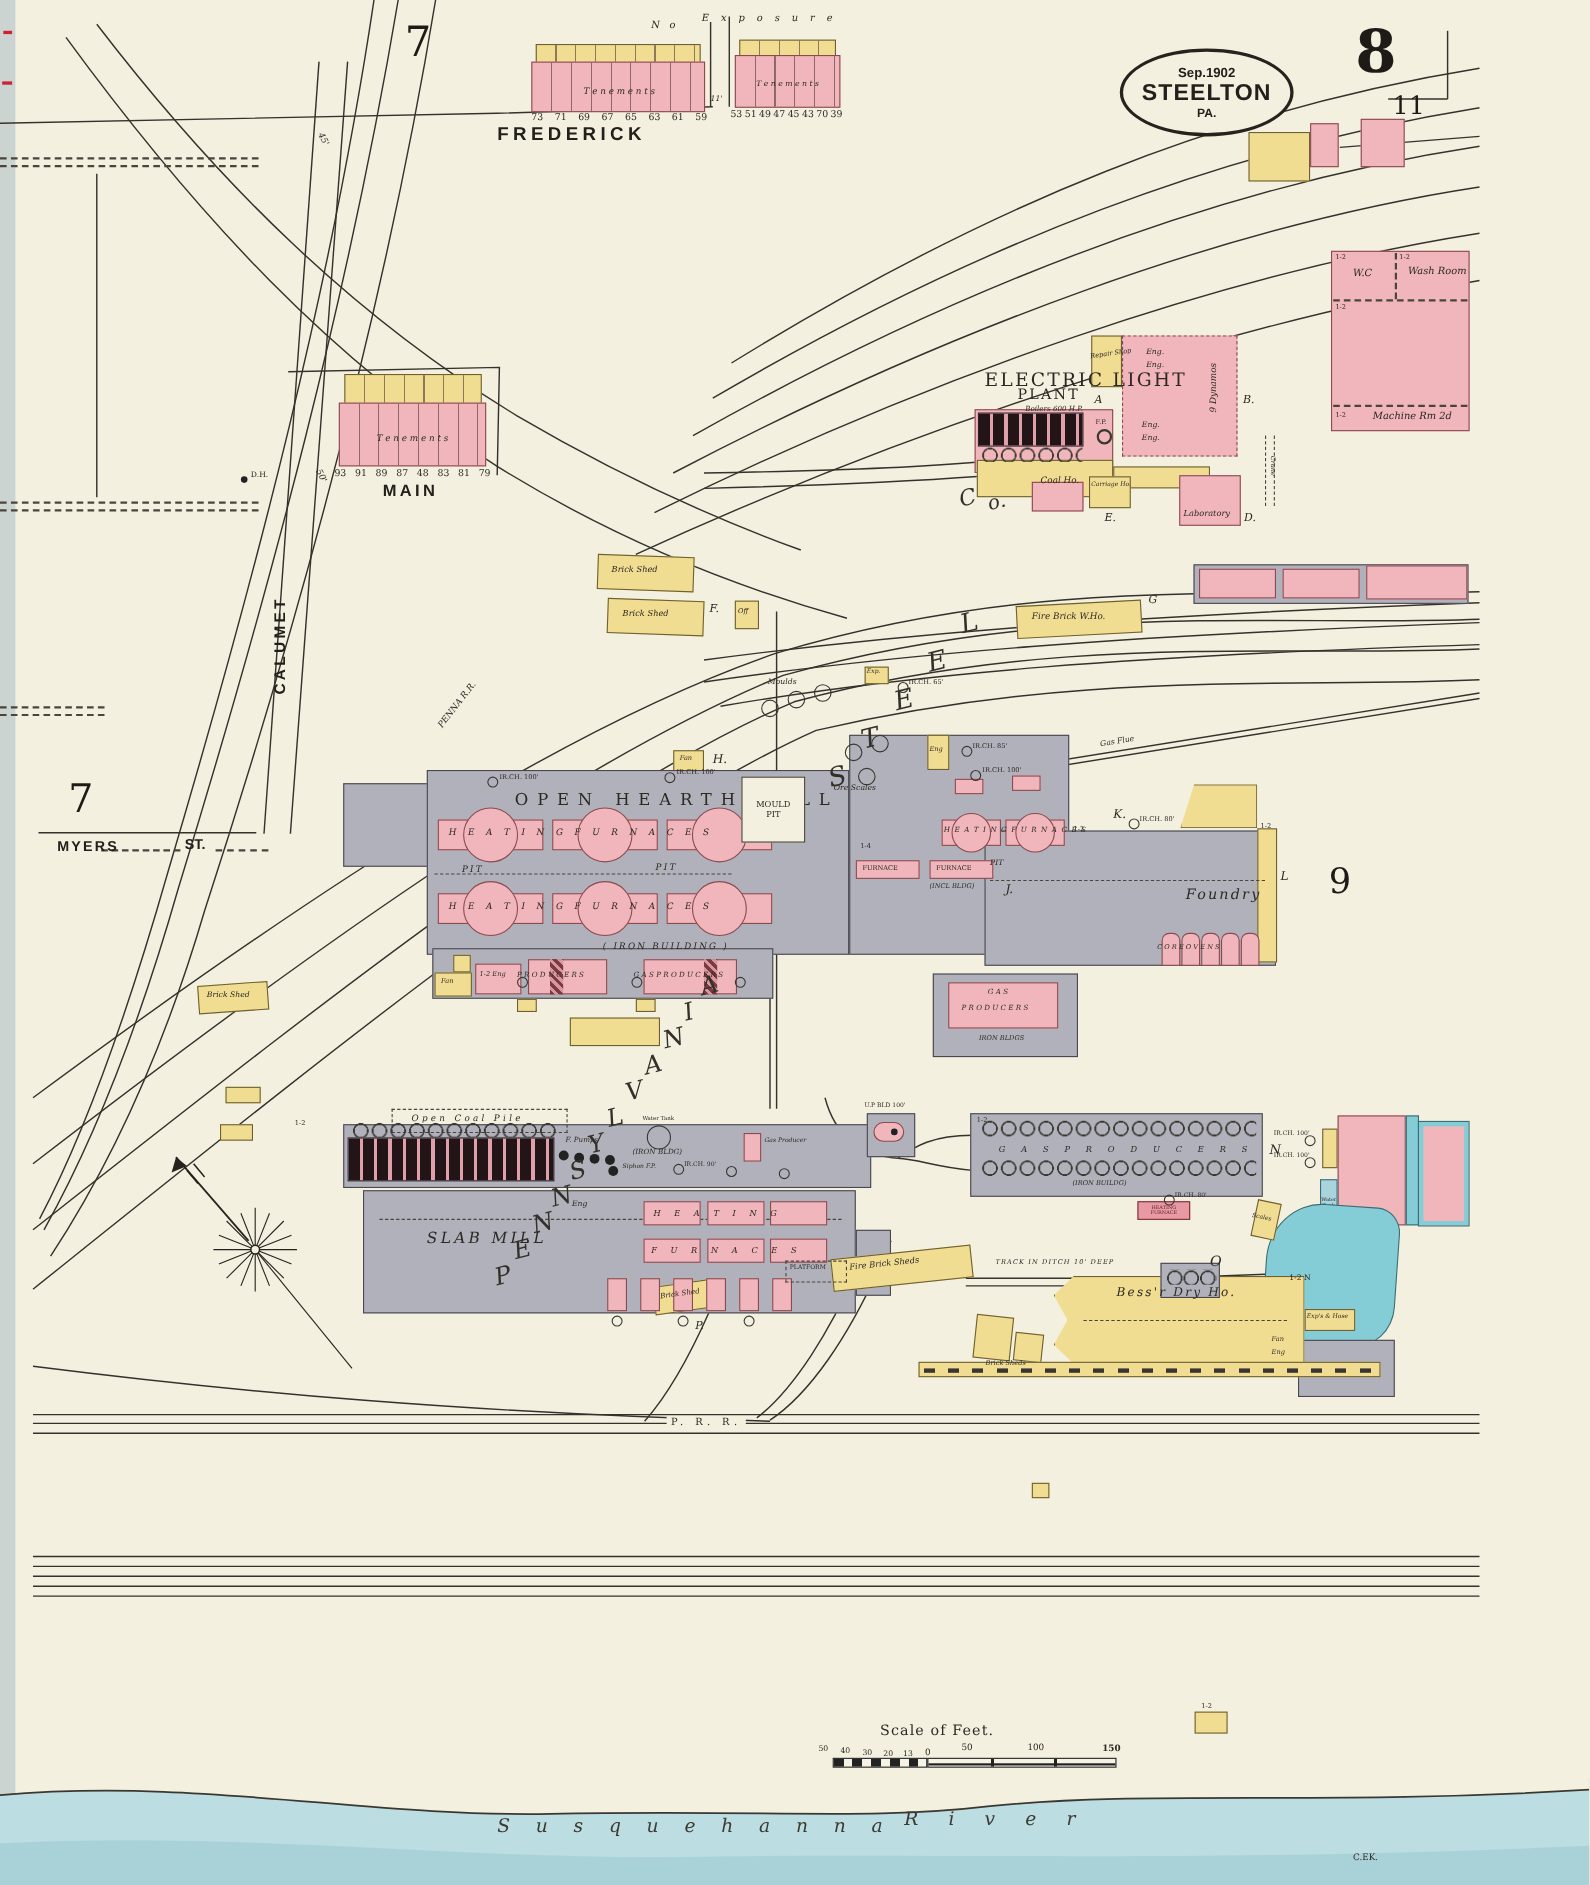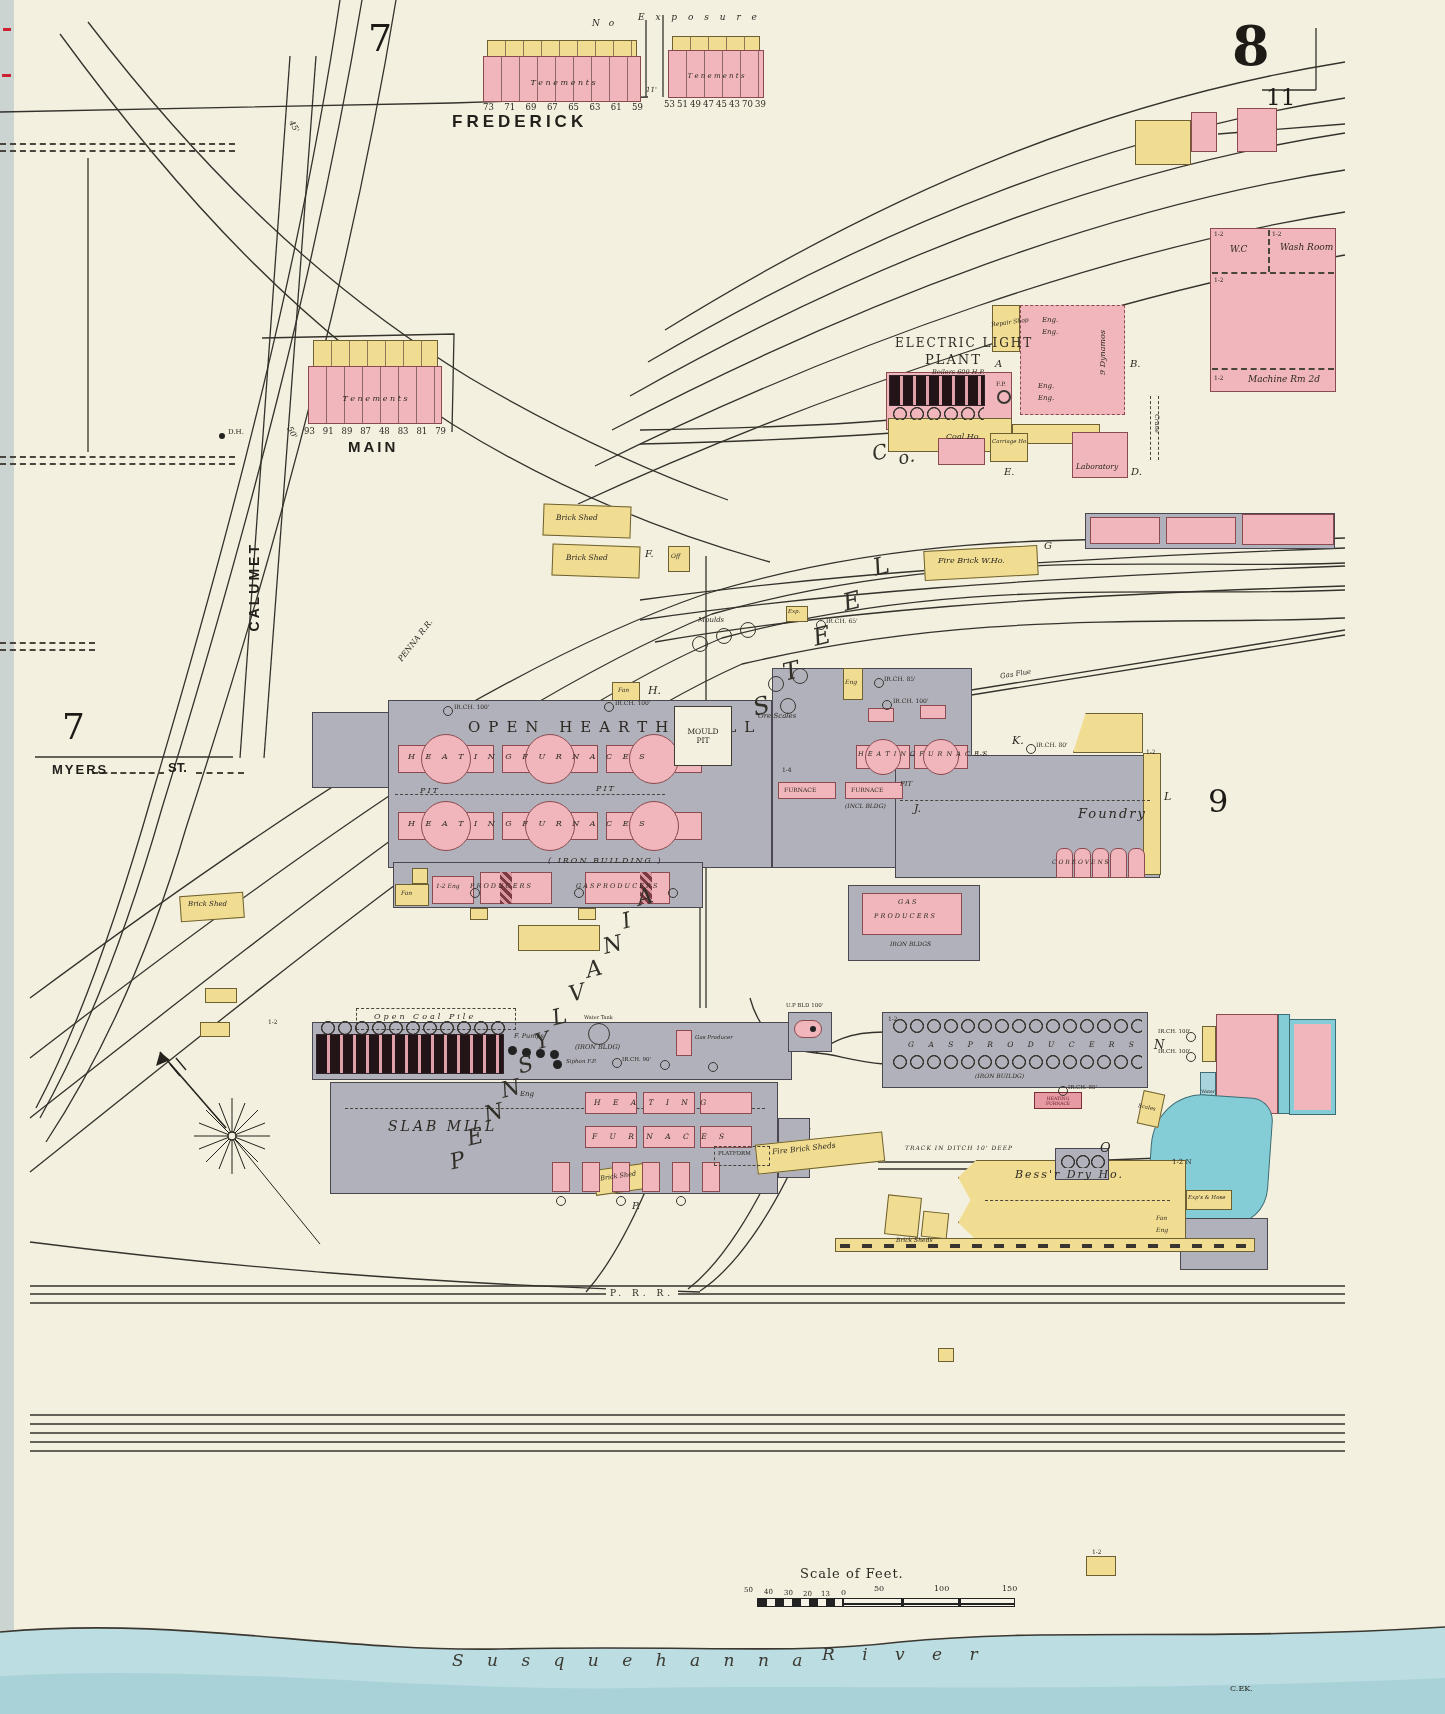--- a/index.html
+++ b/index.html
@@ -151,20 +151,25 @@
   <div class="b noborder" style="left:0;top:0;width:14px;height:1714px;background:#ccd4d1;z-index:0;"></div>
   <div class="redmark" style="left:3px;top:28px;width:8px;height:3px;"></div>
   <div class="redmark" style="left:2px;top:74px;width:9px;height:3px;"></div>
 
   <div class="bignum" style="left:1232px;top:14px;font-size:54px;">8</div>
   <div class="bignum" style="left:1266px;top:84px;font-size:23px;font-weight:normal;">11</div>
   <div class="bignum" style="left:368px;top:16px;font-size:38px;font-weight:normal;">7</div>
   <div class="bignum" style="left:62px;top:706px;font-size:36px;font-weight:normal;">7</div>
   <div class="bignum" style="left:1208px;top:782px;font-size:32px;font-weight:normal;">9</div>
 
+  <div class="oval" style="left:1018px;top:44px;width:152px;height:74px;">
+    <div class="sans" style="position:static;font-size:12px;">Sep.1902</div>
+    <div class="sans" style="position:static;font-size:21px;letter-spacing:1px;">STEELTON</div>
+    <div class="sans" style="position:static;font-size:11px;">PA.</div>
+  </div>
   <div class="lbl rom" style="left:1230px;top:1684px;font-size:8px;">C.EK.</div>
 
   <div class="dashh" style="left:0;top:143px;width:235px;"></div>
   <div class="dashh" style="left:0;top:150px;width:235px;"></div>
   <div class="dashh" style="left:0;top:456px;width:235px;"></div>
   <div class="dashh" style="left:0;top:463px;width:235px;"></div>
   <div class="dashh" style="left:0;top:642px;width:95px;"></div>
   <div class="dashh" style="left:0;top:649px;width:95px;"></div>
   <div class="dashh" style="left:92px;top:772px;width:72px;"></div>
   <div class="dashh" style="left:196px;top:772px;width:48px;"></div>
@@ -236,21 +241,21 @@
   <div class="lbl" style="left:1280px;top:242px;font-size:9px;">Wash Room</div>
   <div class="lbl" style="left:1248px;top:374px;font-size:9px;">Machine Rm 2d</div>
   <div class="lbl rom" style="left:1214px;top:230px;font-size:6px;">1-2</div>
   <div class="lbl rom" style="left:1272px;top:230px;font-size:6px;">1-2</div>
   <div class="lbl rom" style="left:1214px;top:276px;font-size:6px;">1-2</div>
   <div class="lbl rom" style="left:1214px;top:374px;font-size:6px;">1-2</div>
   <div class="dashv" style="left:1150px;top:396px;height:64px;border-left-width:1px;"></div>
   <div class="dashv" style="left:1158px;top:396px;height:64px;border-left-width:1px;"></div>
   <div class="lbl" style="left:1148px;top:420px;font-size:6px;transform:rotate(90deg);">Crane</div>
 
-  <div class="lbl rom" style="left:895px;top:336px;font-size:12px;letter-spacing:2px;">ELECTRIC LIGHT</div>
+  <div class="lbl rom" style="left:895px;top:336px;font-size:17px;letter-spacing:2px;">ELECTRIC LIGHT</div>
   <div class="lbl rom" style="left:925px;top:352px;font-size:13px;letter-spacing:2px;">PLANT</div>
   <div class="lbl" style="left:932px;top:368px;font-size:6.5px;">Boilers 600 H.P.</div>
   <div class="lbl" style="left:995px;top:358px;font-size:10px;">A</div>
 
   <div class="b pink z2" style="left:886px;top:372px;width:126px;height:58px;"></div>
   <div class="b boilers z3" style="left:889px;top:375px;width:96px;height:31px;"></div>
   <div class="circrow" style="left:892px;top:406px;width:92px;height:14px;"></div>
   <div class="tinycirc" style="left:997px;top:390px;width:10px;height:10px;border-width:2px;"></div>
   <div class="lbl rom" style="left:996px;top:380px;font-size:6px;">F.P.</div>
 
@@ -553,21 +558,21 @@
 
   <div class="lbl rom" style="left:800px;top:1566px;font-size:13px;letter-spacing:1px;">Scale  of  Feet.</div>
   <div class="lbl rom" style="left:744px;top:1586px;font-size:7px;">50</div>
   <div class="lbl rom" style="left:764px;top:1588px;font-size:7px;">40</div>
   <div class="lbl rom" style="left:784px;top:1589px;font-size:7px;">30</div>
   <div class="lbl rom" style="left:803px;top:1590px;font-size:7px;">20</div>
   <div class="lbl rom" style="left:821px;top:1590px;font-size:7px;">13</div>
   <div class="lbl rom" style="left:841px;top:1588px;font-size:8px;">0</div>
   <div class="lbl rom" style="left:874px;top:1584px;font-size:8px;">50</div>
   <div class="lbl rom" style="left:934px;top:1584px;font-size:8px;">100</div>
-  <div class="lbl rom" style="left:1002px;top:1584px;font-size:8px;">150</div>
+  <div class="lbl rom" style="left:1002px;top:1584px;font-size:8px;font-weight:bold;">150</div>
   <div class="b z3" style="left:757px;top:1598px;width:86px;height:9px;border-color:#222;background:repeating-linear-gradient(90deg,#222 0 9px,#f6f3e6 9px 17px);"></div>
   <div class="b z3" style="left:843px;top:1598px;width:172px;height:9px;border-color:#222;background:linear-gradient(90deg,#f6f3e6 0 57px,#222 57px 60px,#f6f3e6 60px 114px,#222 114px 117px,#f6f3e6 117px 172px);">
     <div style="position:absolute;left:0;top:3.5px;width:100%;height:2px;background:#222;"></div>
   </div>
 
   <div class="lbl" style="left:452px;top:1650px;font-size:17px;letter-spacing:9px;color:#3c3a33;">S u s q u e h a n n a</div>
   <div class="lbl" style="left:822px;top:1644px;font-size:17px;letter-spacing:11px;color:#3c3a33;">R i v e r</div>
 
 </div>
 

